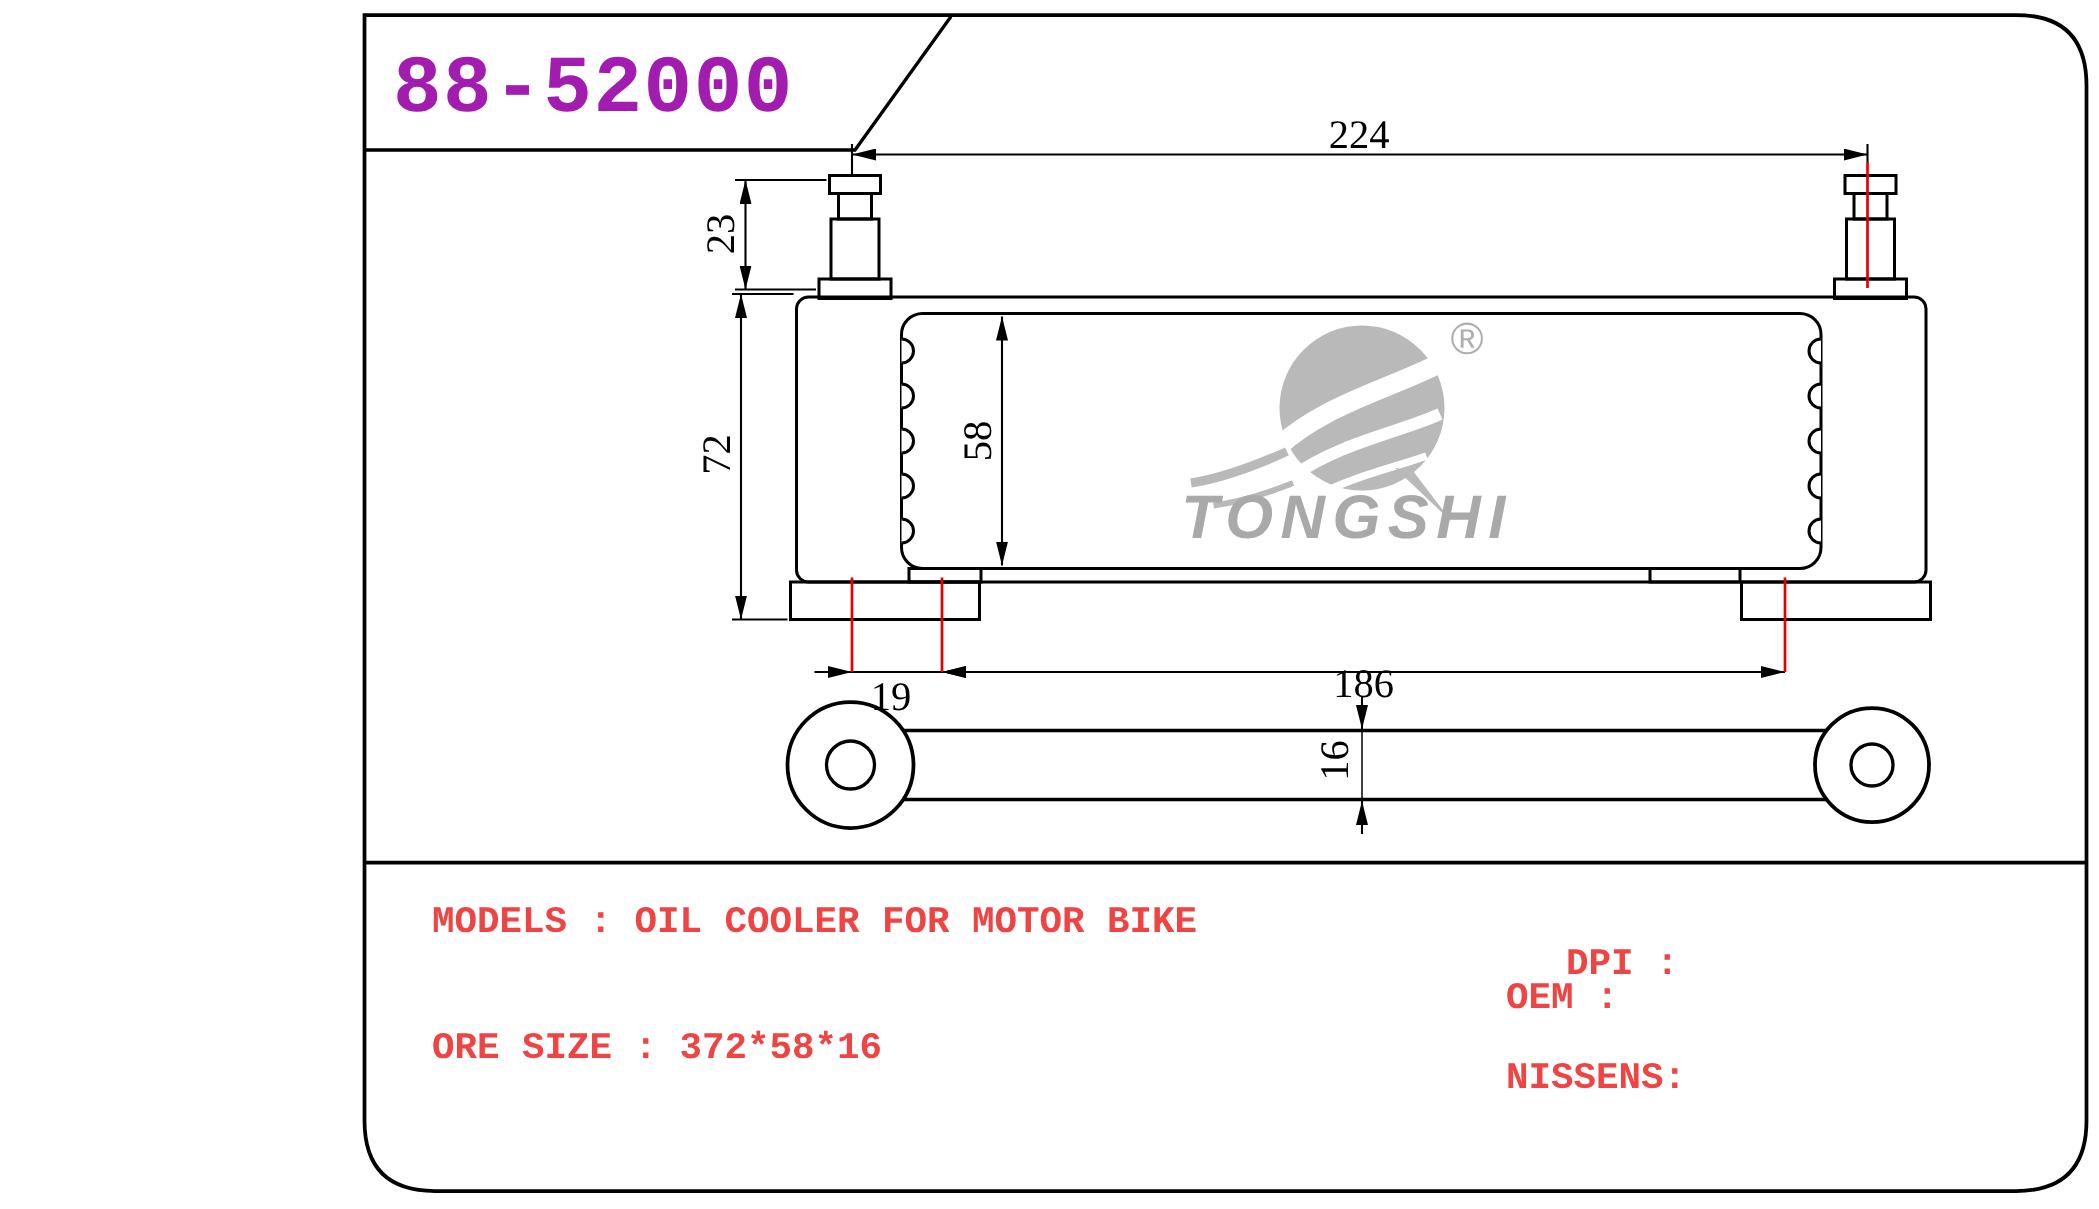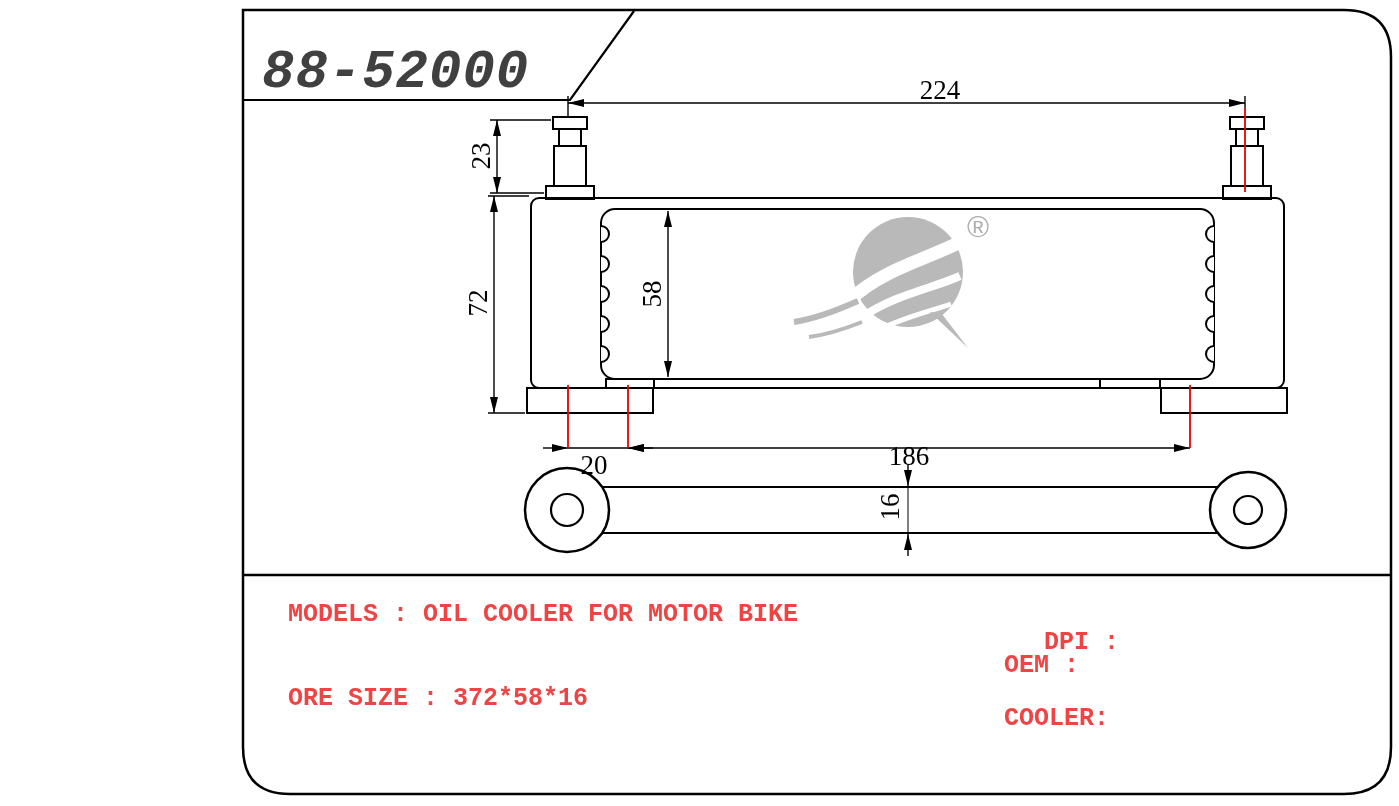--- a/index.html
+++ b/index.html
@@ -2,23 +2,23 @@
 <html><head>
 <meta charset="utf-8">
 <style>
   * { margin:0; padding:0; box-sizing:border-box; }
   html,body { background:#fff; }
   body { width:1399px; height:806px; font-family:"Liberation Sans", sans-serif; }
   .page { position:relative; width:1399px; height:806px; background:#ffffff; overflow:hidden; }
   svg.draw { position:absolute; left:0; top:0; display:block; }
 
   .part-number {
-    position:absolute; left:262px; top:42px;
+    position:absolute; left:262px; top:30px;
     font-family:"Liberation Mono", monospace; font-weight:bold;
-    font-size:54px; letter-spacing:1px; color:#404040; white-space:nowrap;font-style:italic;
+    font-size:54px; letter-spacing:1px; color:#a21caf; white-space:nowrap;
   }
   .lbl {
     position:absolute; transform:translate(-50%,-50%);
     font-family:"Liberation Serif", serif; font-size:27px; color:#000;
     white-space:nowrap; background:transparent;
   }
   .lbl.rot { transform:translate(-50%,-50%) rotate(-90deg); }
   .wm-text {
     position:absolute; left:898px; top:345px; transform:translate(-50%,-50%);
     font-family:"Liberation Sans", sans-serif; font-style:italic; font-weight:bold;
@@ -134,29 +134,30 @@
     <g stroke="#e60000" stroke-width="1.8" fill="none">
       <line x1="1245" y1="108" x2="1245" y2="192"></line>
       <line x1="568" y1="385" x2="568" y2="448"></line>
       <line x1="628" y1="385" x2="628" y2="448"></line>
       <line x1="1190" y1="385" x2="1190" y2="448"></line>
     </g>
   </svg>
 
   <div class="part-number">88-52000</div>
 
-  <div class="lbl" style="left:906px; top:90px;margin-left:34px;">224</div>
+  <div class="lbl" style="left:906px; top:90px;">224</div>
   <div class="lbl rot" style="left:481px; top:156px;">23</div>
   <div class="lbl rot" style="left:478px; top:303px;">72</div>
   <div class="lbl rot" style="left:652px; top:294px;">58</div>
-  <div class="lbl" style="left:594px; top:465px;">20</div>
+  <div class="lbl" style="left:594px; top:465px;">19</div>
   <div class="lbl" style="left:909px; top:456px;">186</div>
   <div class="lbl rot" style="left:890px; top:507px;">16</div>
 
   <div class="wm-reg">®</div>
+  <div class="wm-text">TONGSHI</div>
 
   <div class="info" style="left:288px; top:600px;">MODELS : OIL COOLER FOR MOTOR BIKE</div>
   <div class="info" style="left:288px; top:684px;">ORE SIZE : 372*58*16</div>
   <div class="info" style="left:1044px; top:628px;">DPI :</div>
   <div class="info" style="left:1004px; top:651px;">OEM :</div>
-  <div class="info" style="left:1004px; top:704px;">COOLER:</div>
+  <div class="info" style="left:1004px; top:704px;">NISSENS:</div>
 
 </div>
 
 </body></html>

